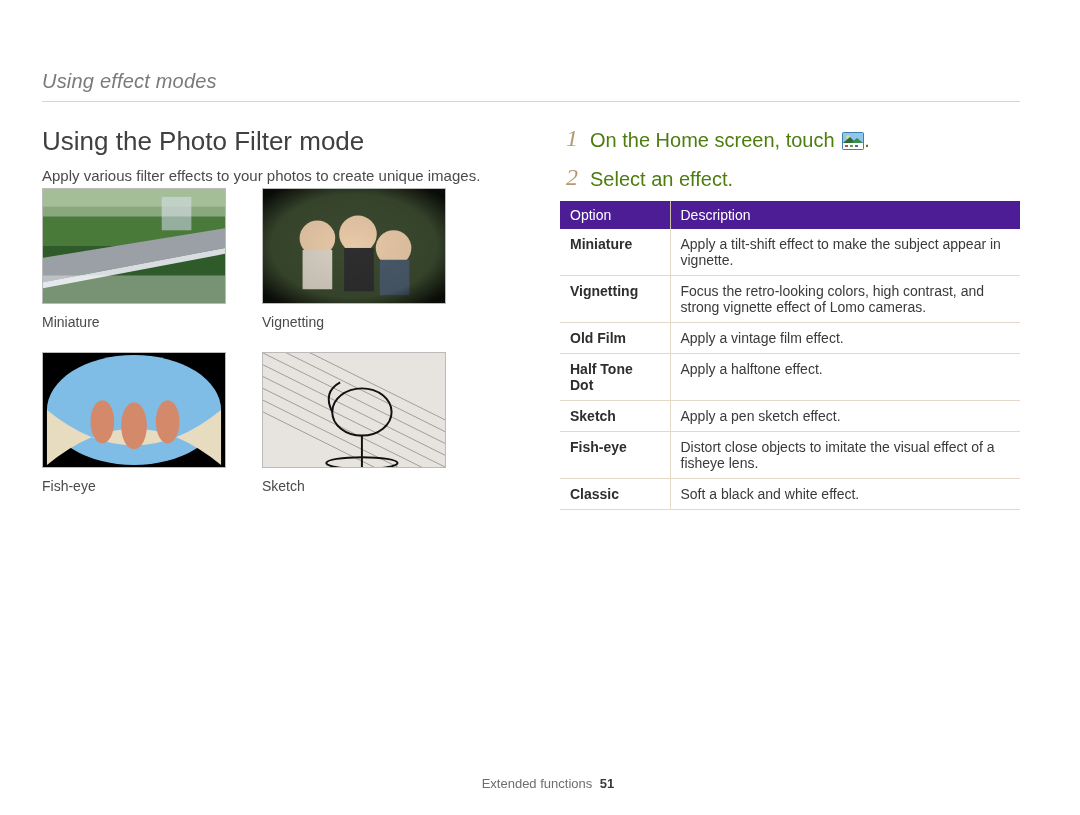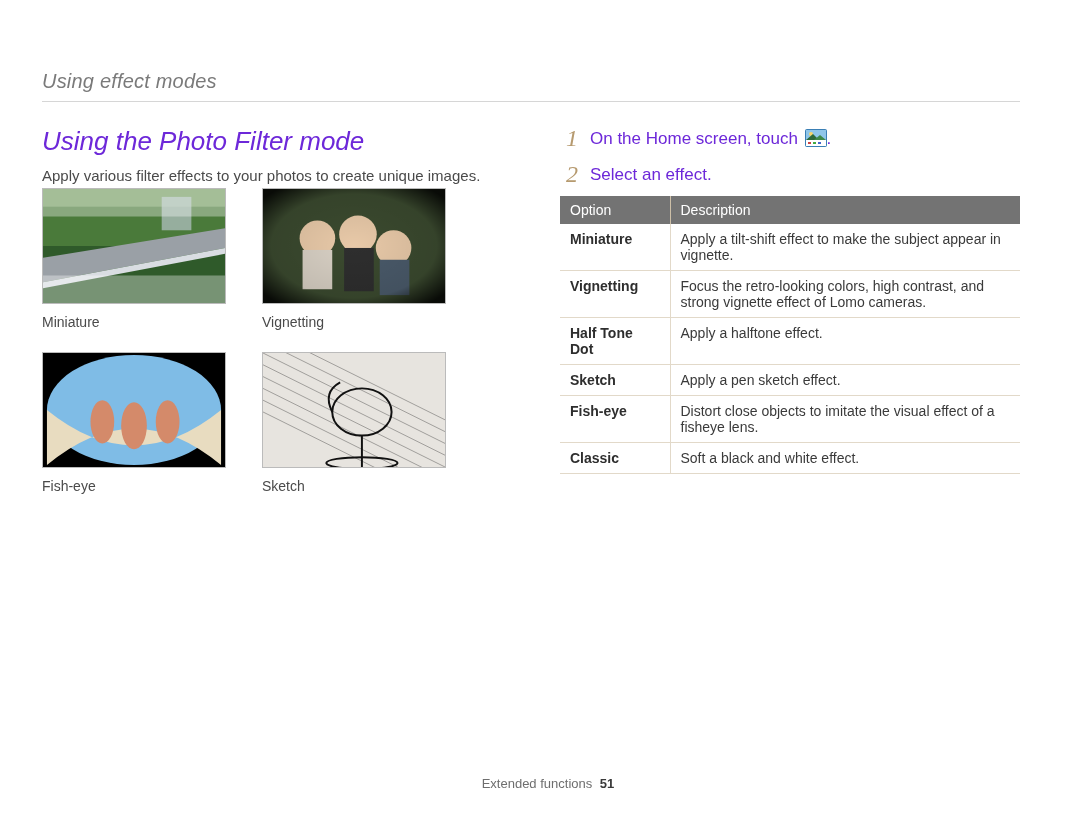--- a/index.html
+++ b/index.html
@@ -2,34 +2,34 @@
 <html><head>
 <meta charset="utf-8">
 <style>
   * { box-sizing: border-box; margin: 0; padding: 0; }
   html, body { width: 1080px; height: 815px; background: #fff; font-family: Arial, Helvetica, sans-serif; color: #3a3a3a; }
   .page { position: relative; width: 1080px; height: 815px; padding: 70px 60px 0 42px; }
   .breadcrumb { font-size: 20px; font-weight: 300; color: #7a7a7a; letter-spacing: 0.2px; font-style: italic; }
   .rule { border: none; border-top: 1px solid #d6d6d6; margin-top: 8px; margin-bottom: 24px; }
   .columns { display: flex; gap: 58px; }
   .col { flex: 1 1 0; }
-  .section-title { font-size: 26px; color: #6d28d9; font-weight: 400; margin-bottom: 10px; font-style: italic; }
+  .section-title { font-size: 26px; color: #404040; font-weight: 400; margin-bottom: 10px; }
   .lead { font-size: 15px; color: #4a4a4a; margin-bottom: 4px; }
   .thumb-grid { display: grid; grid-template-columns: 184px 184px; column-gap: 36px; row-gap: 8px; }
   .thumb-block { display: flex; flex-direction: column; }
   .thumb { width: 184px; height: 116px; background: #888; border: 1px solid #bbb; }
   .thumb-label { font-size: 14px; color: #4a4a4a; margin-top: 10px; margin-bottom: 14px; }
   .miniature-svg, .vignetting-svg, .fisheye-svg, .sketch-svg { width: 100%; height: 100%; display: block; }
   .steps { list-style: none; }
   .step { display: flex; align-items: flex-start; gap: 12px; margin-bottom: 10px; }
   .step-num { font-size: 24px; color: #b69a6f; font-style: italic; font-family: Georgia, 'Times New Roman', serif; line-height: 1; width: 18px; text-align: right; }
-  .step-text { font-size: 17px; color: #6d28d9; padding-top: 3px; }
+  .step-text { font-size: 20px; color: #4d7c0f; padding-top: 3px; }
   .inline-icon { display: inline-block; vertical-align: -3px; margin-left: 2px; }
   .table { width: 100%; border-collapse: collapse; font-size: 14px; margin-top: 4px; }
-  .table thead th { background: #737373; color: #fff; font-weight: 400; text-align: left; padding: 6px 10px; }
+  .table thead th { background: #4c1d95; color: #fff; font-weight: 400; text-align: left; padding: 6px 10px; }
   .table thead th:first-child { width: 110px; border-right: 1px solid #cdbfa7; }
   .table tbody td { padding: 7px 10px; border-bottom: 1px solid #e2d9c9; color: #3a3a3a; vertical-align: top; }
   .table tbody td:first-child { font-weight: 600; color: #2e2e2e; border-right: 1px solid #e2d9c9; }
   .footer { position: absolute; bottom: 24px; left: 8px; width: 1080px; text-align: center; font-size: 13px; color: #6e6e6e; }
   .footer .pg { font-weight: 600; color: #3a3a3a; margin-left: 4px; }
 </style>
 </head>
 <body>
 
 <div class="page">
@@ -165,20 +165,24 @@
         <tbody>
           <tr>
               <td>Miniature</td>
               <td>Apply a tilt-shift effect to make the subject appear in vignette.</td>
             </tr>
           <tr>
               <td>Vignetting</td>
               <td>Focus the retro-looking colors, high contrast, and strong vignette effect of Lomo cameras.</td>
             </tr>
           <tr>
+              <td>Old Film</td>
+              <td>Apply a vintage film effect.</td>
+            </tr>
+          <tr>
               <td>Half Tone Dot</td>
               <td>Apply a halftone effect.</td>
             </tr>
           <tr>
               <td>Sketch</td>
               <td>Apply a pen sketch effect.</td>
             </tr>
           <tr>
               <td>Fish-eye</td>
               <td>Distort close objects to imitate the visual effect of a fisheye lens.</td>

